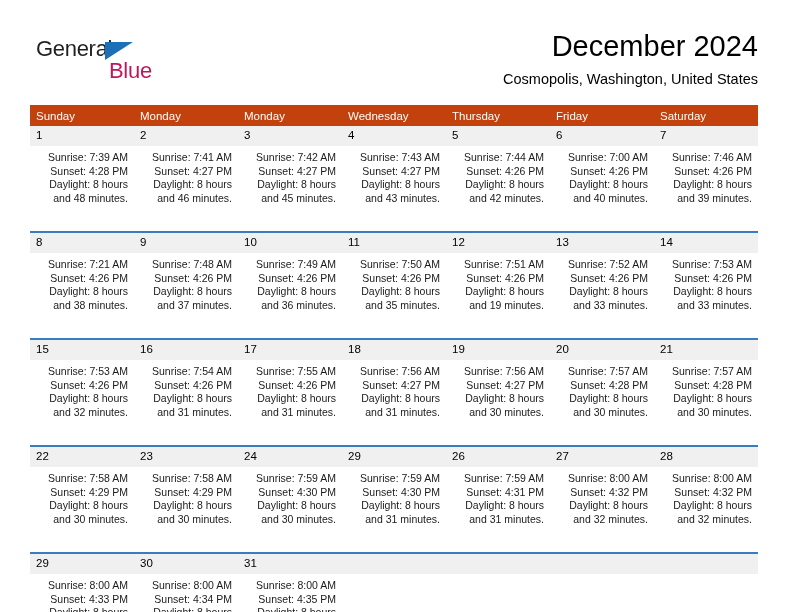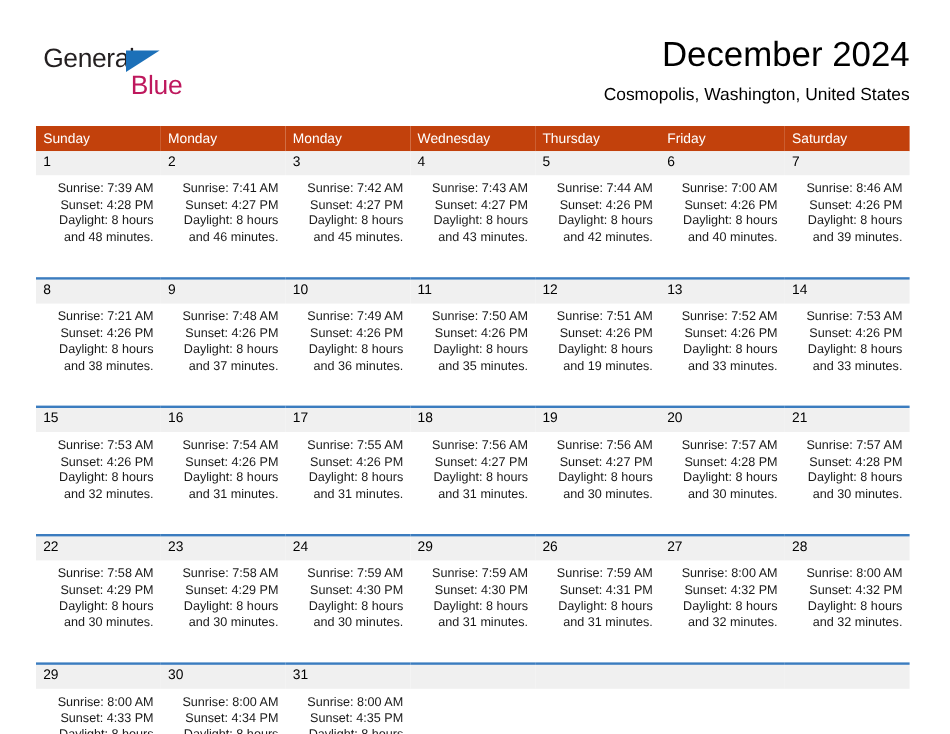--- a/index.html
+++ b/index.html
@@ -232,21 +232,21 @@
             <div class="cell-body">
               <div>Sunrise: 7:00 AM</div>
               <div>Sunset: 4:26 PM</div>
               <div>Daylight: 8 hours</div>
               <div>and 40 minutes.</div>
             </div>
           </td>
           <td class="day-cell">
             <div class="daynum">7</div>
             <div class="cell-body">
-              <div>Sunrise: 8:46 AM</div>
+              <div>Sunrise: 7:46 AM</div>
               <div>Sunset: 4:26 PM</div>
               <div>Daylight: 8 hours</div>
               <div>and 39 minutes.</div>
             </div>
           </td>
         </tr>
         <tr class="spacer-row">
           <td colspan="7"></td>
         </tr>
         <tr class="week-row">

